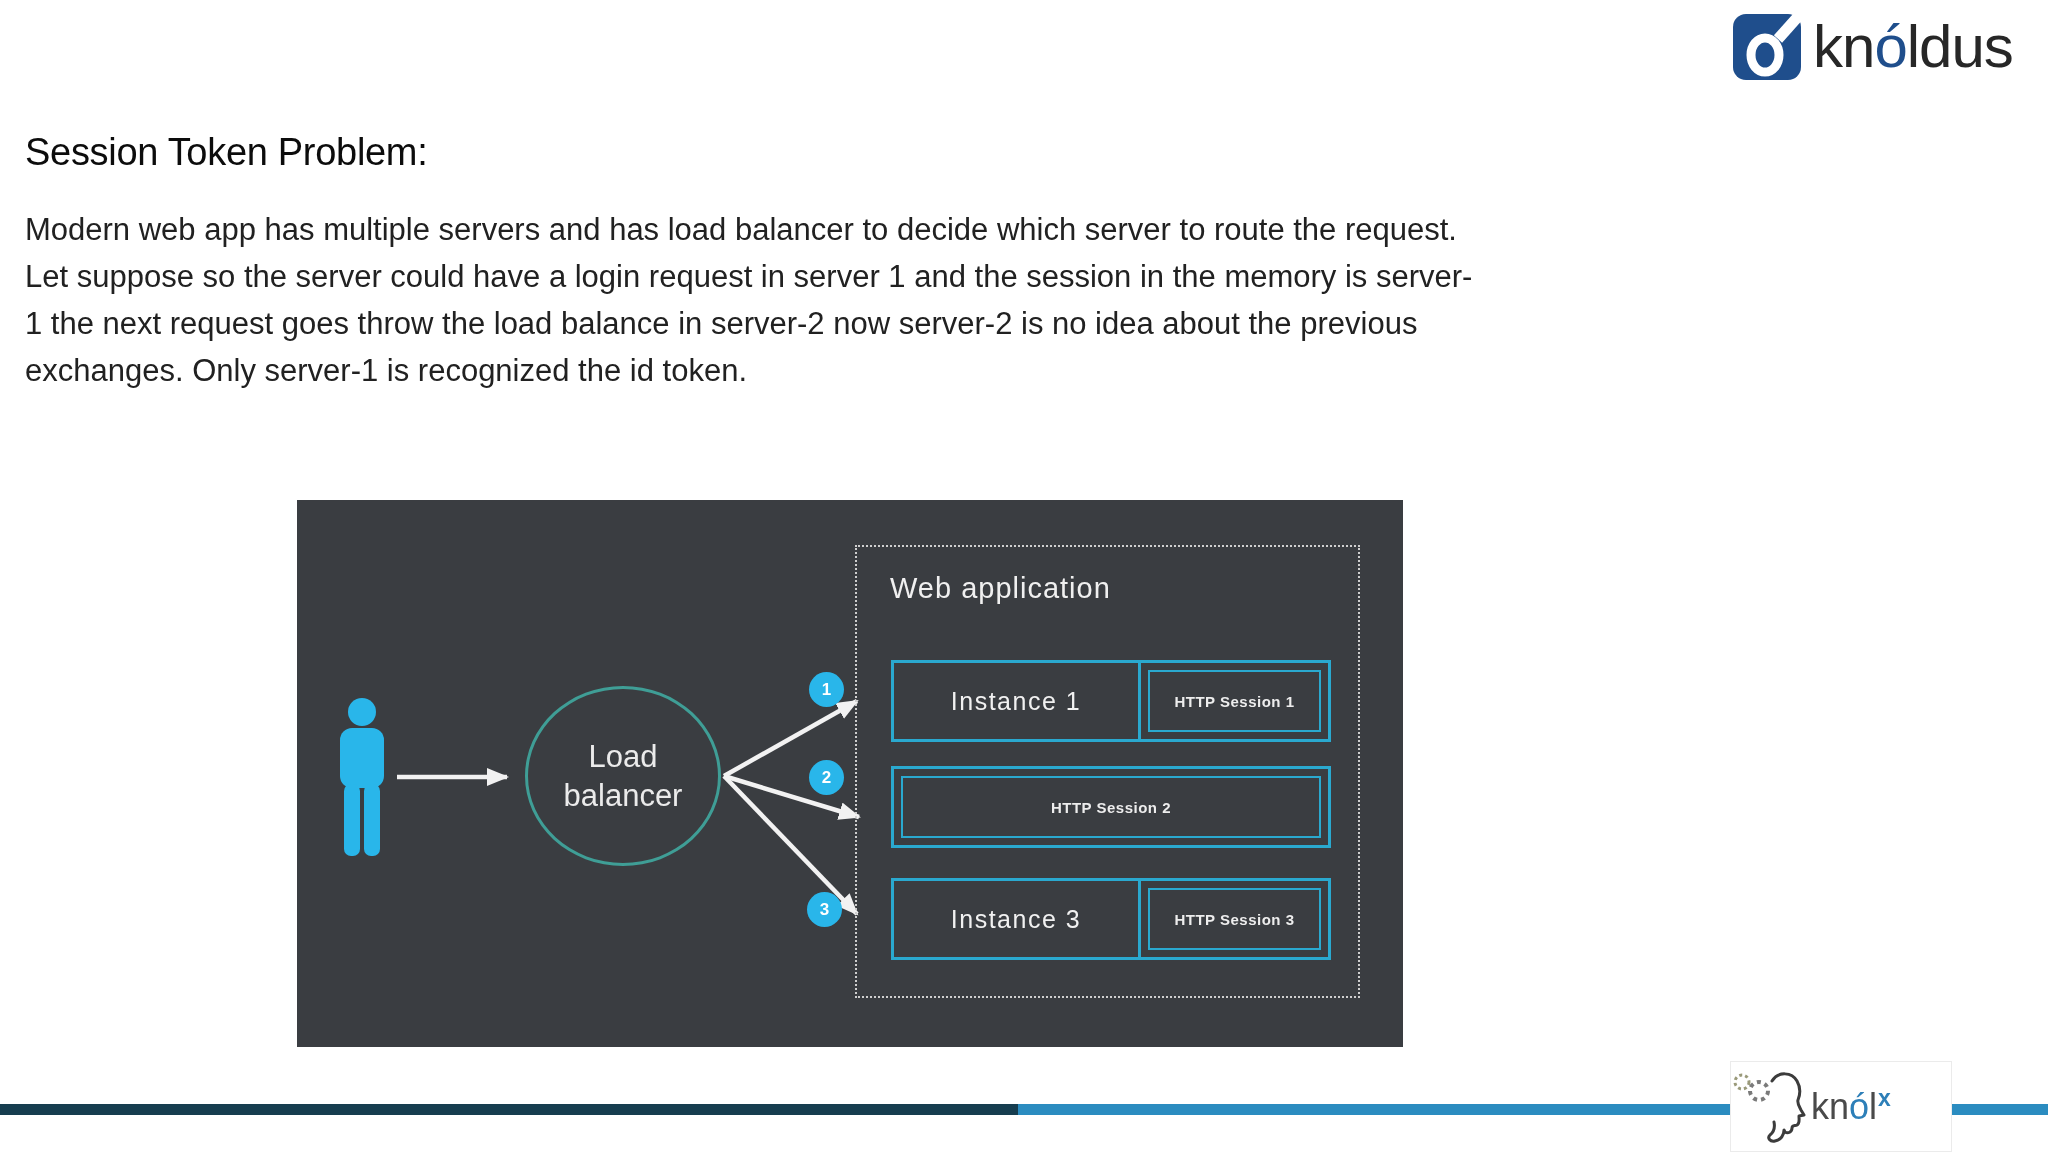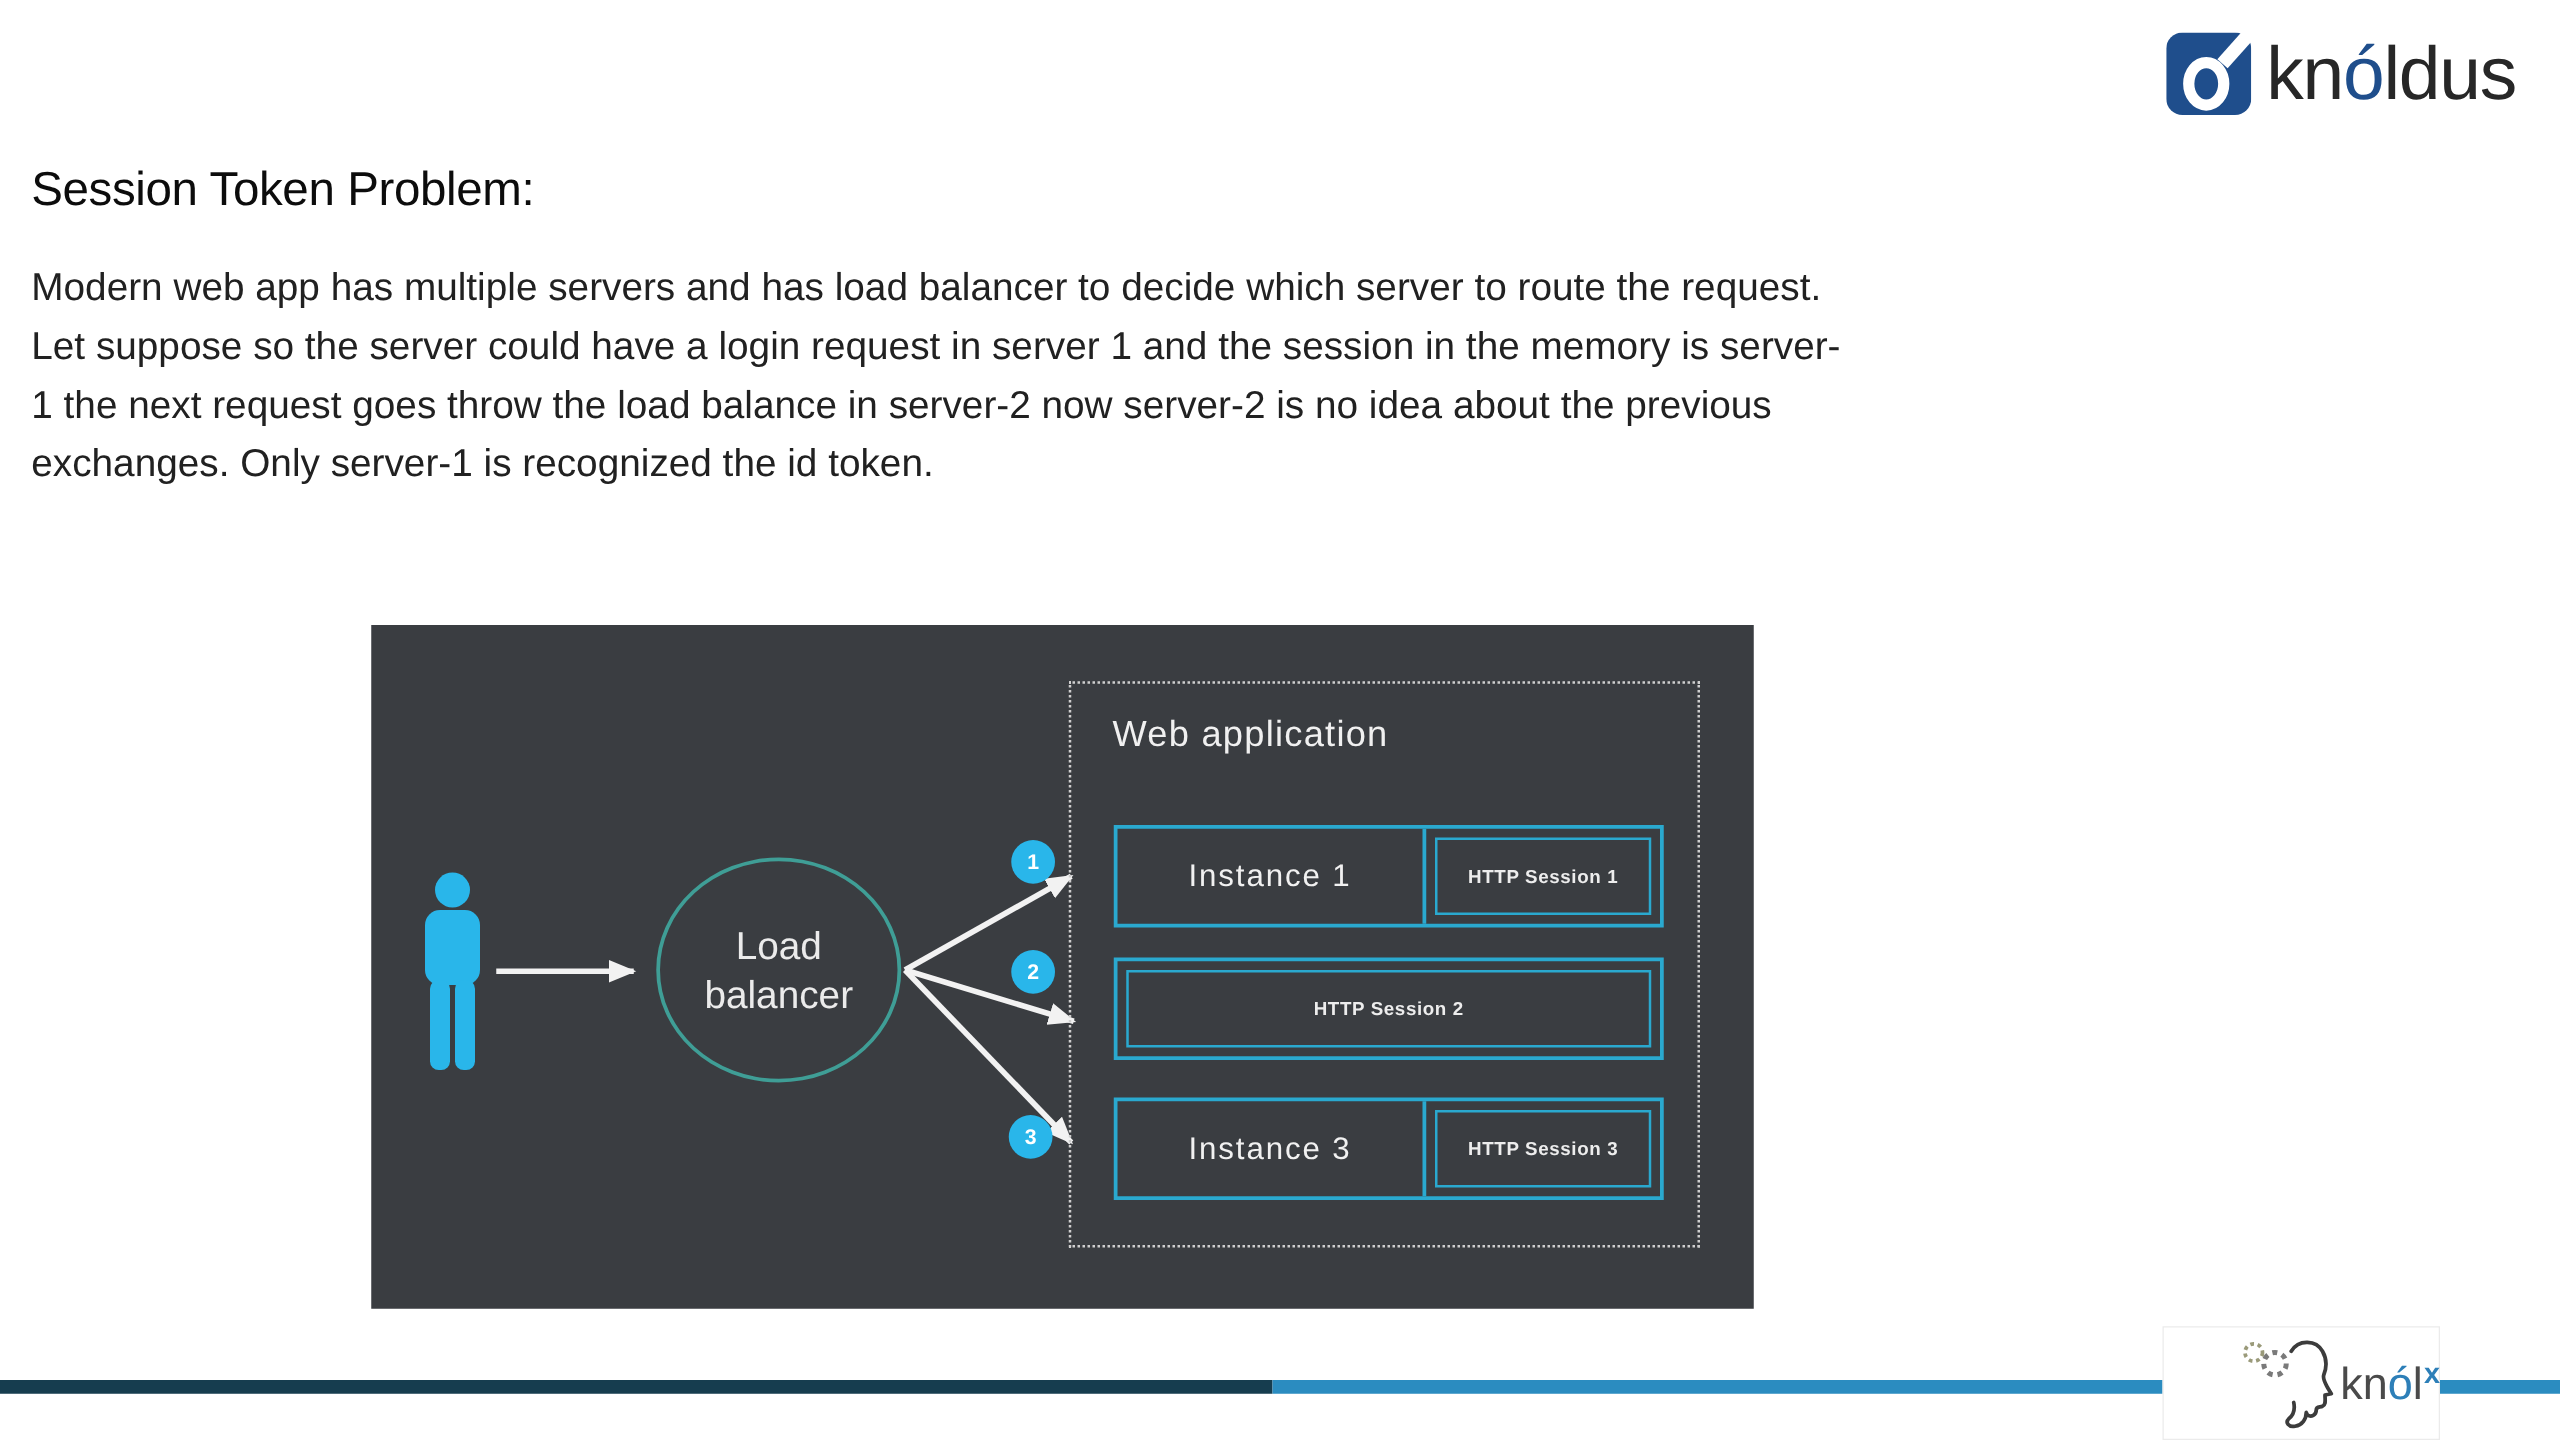--- a/index.html
+++ b/index.html
@@ -1,21 +1,21 @@
 <!DOCTYPE html>
 <html><head>
 <meta charset="utf-8">
 <style>
   html,body{margin:0;padding:0;}
   body{
     width:2048px;height:1152px;position:relative;background:#ffffff;
     font-family:"Liberation Sans", sans-serif;overflow:hidden;
   }
   
-  .brand{position:absolute;left:1733px;top:26px;display:flex;align-items:center;gap:12px;}
+  .brand{position:absolute;left:1733px;top:14px;display:flex;align-items:center;gap:12px;}
   .brand-icon{width:68px;height:66px;display:block;}
   .brand-text{font-size:60px;line-height:66px;color:#272727;letter-spacing:-1px;}
   .brand-text .accent{color:#1f4e8c;}
   
   .title{position:absolute;left:25px;top:131px;font-size:38px;font-weight:normal;color:#0c0c0c;letter-spacing:-0.3px;}
   .para{position:absolute;left:25px;top:206px;width:1452px;font-size:31px;line-height:47px;color:#212121;}
   
   .diagram{position:absolute;left:297px;top:500px;width:1106px;height:547px;background:#3a3d41;}
   .person{position:absolute;left:36px;top:197px;width:58px;height:160px;}
   .arrows{position:absolute;left:0;top:0;width:1106px;height:547px;}
@@ -31,21 +31,21 @@
   .cell-session{flex:1;padding:7px;box-sizing:border-box;}
   .session-inner{width:100%;height:100%;border:2px solid #2aa9cf;display:flex;align-items:center;justify-content:center;
     color:#ededed;font-size:15px;font-weight:bold;letter-spacing:0.5px;box-sizing:border-box;}
   .badge{position:absolute;width:35px;height:35px;border-radius:50%;background:#29b6ea;color:#ffffff;
     font-size:17px;font-weight:bold;display:flex;align-items:center;justify-content:center;}
   .badge.b1{left:512px;top:172px;} .badge.b2{left:512px;top:260px;} .badge.b3{left:510px;top:392px;}
   
   .bar-dark{position:absolute;left:0;top:1104px;width:1018px;height:11px;background:#163d4f;}
   .bar-light{position:absolute;left:1018px;top:1104px;width:1030px;height:11px;background:#2b8cc0;}
   .knolx-box{position:absolute;left:1730px;top:1061px;width:222px;height:91px;background:#ffffff;
-    border:1px solid #ebebeb;display:flex;align-items:center;justify-content:flex-end;z-index:3;box-sizing:border-box;}
+    border:1px solid #ebebeb;display:flex;align-items:center;justify-content:flex-start;z-index:3;box-sizing:border-box;}
   .knolx-text{font-size:36px;color:#4a4a4a;letter-spacing:0px;margin-left:-6px;}
   .knolx-text .accent{color:#2d7fb8;}
   .knolx-sup{font-size:23px;font-weight:600;color:#2d7fb8;position:relative;top:-13px;left:1px;}
 </style>
 </head>
 <body>
 
 <div class="brand">
   <svg class="brand-icon" viewBox="0 0 68 66">
     <rect x="0" y="0" width="68" height="66" rx="13" fill="#1f4e8c"></rect>

